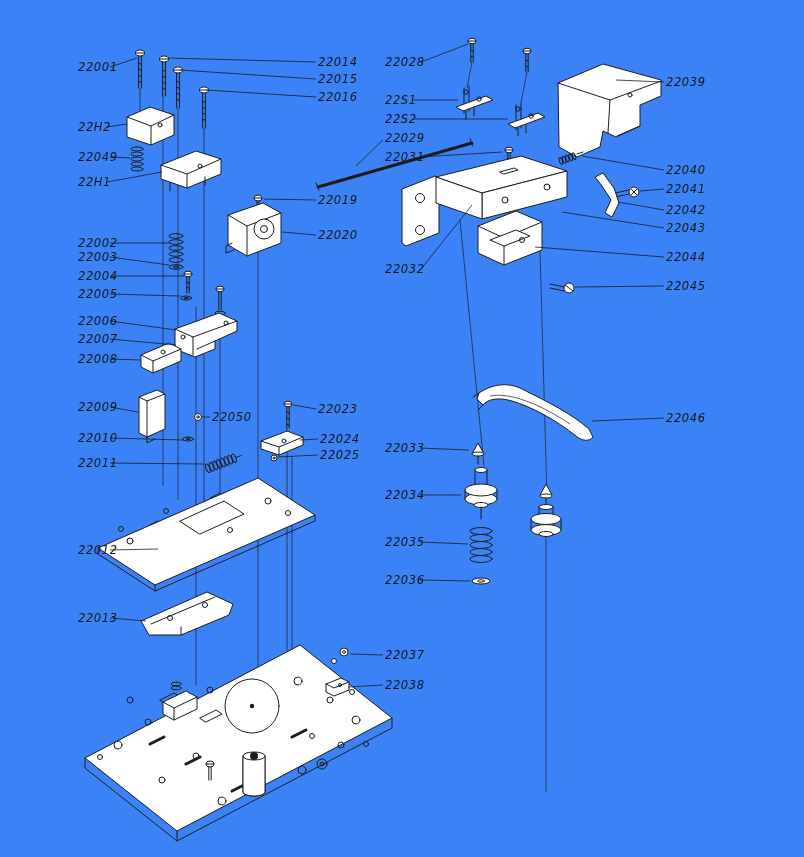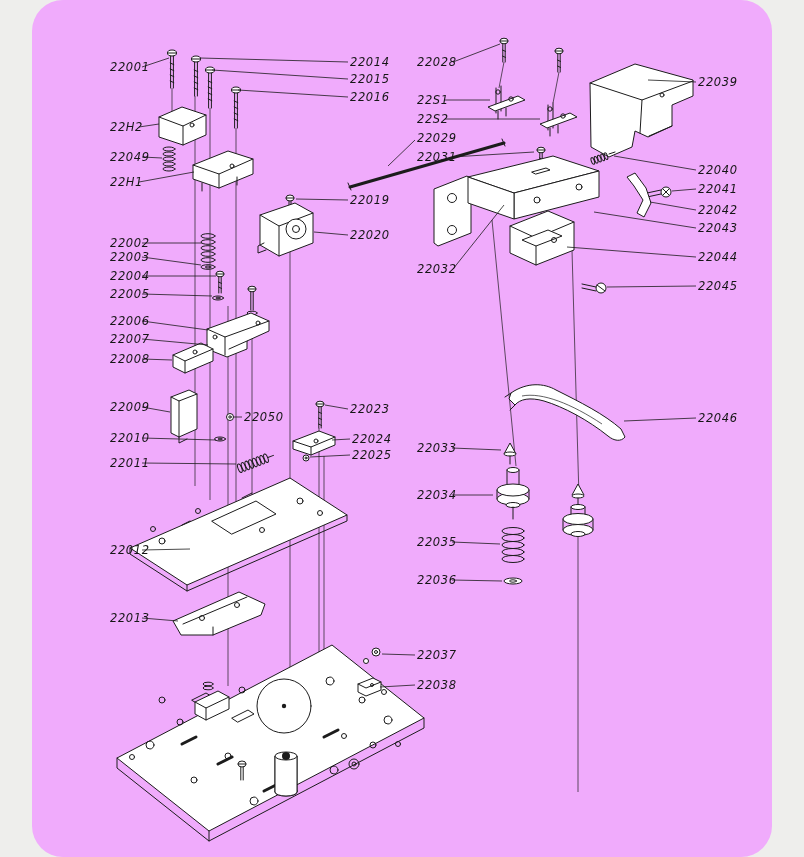--- a/index.html
+++ b/index.html
@@ -1,16 +1,16 @@
 <!DOCTYPE html>
 <html><head>
 <meta charset="utf-8">
 <style>
   html,body{margin:0;padding:0;background:#eeeeec;}
-  .page{width:740px;height:857px;margin:0 auto;background:#f0abfc;position:relative;overflow:hidden;border-radius:31px;}
+  .page{width:804px;height:857px;margin:0 auto;background:#3b82f6;position:relative;overflow:hidden;}
   svg{display:block;}
   .lbl{font-family:"DejaVu Sans",sans-serif;font-style:italic;font-size:11.5px;fill:#161616;letter-spacing:.6px;}
   .ln{stroke:#1c1c1c;stroke-width:1;fill:none;stroke-linecap:round;stroke-linejoin:round;}
   .thin{stroke:#1c1c1c;stroke-width:.7;fill:none;}
   .wf{fill:#ffffff;stroke:#1c1c1c;stroke-width:1;stroke-linejoin:round;}
   .thk{stroke:#1c1c1c;stroke-width:3;fill:none;stroke-linecap:round;}
   .ldr{stroke:#1c1c1c;stroke-width:.8;fill:none;}
   .dark{fill:#1c1c1c;stroke:none;}
 </style>
 </head>

